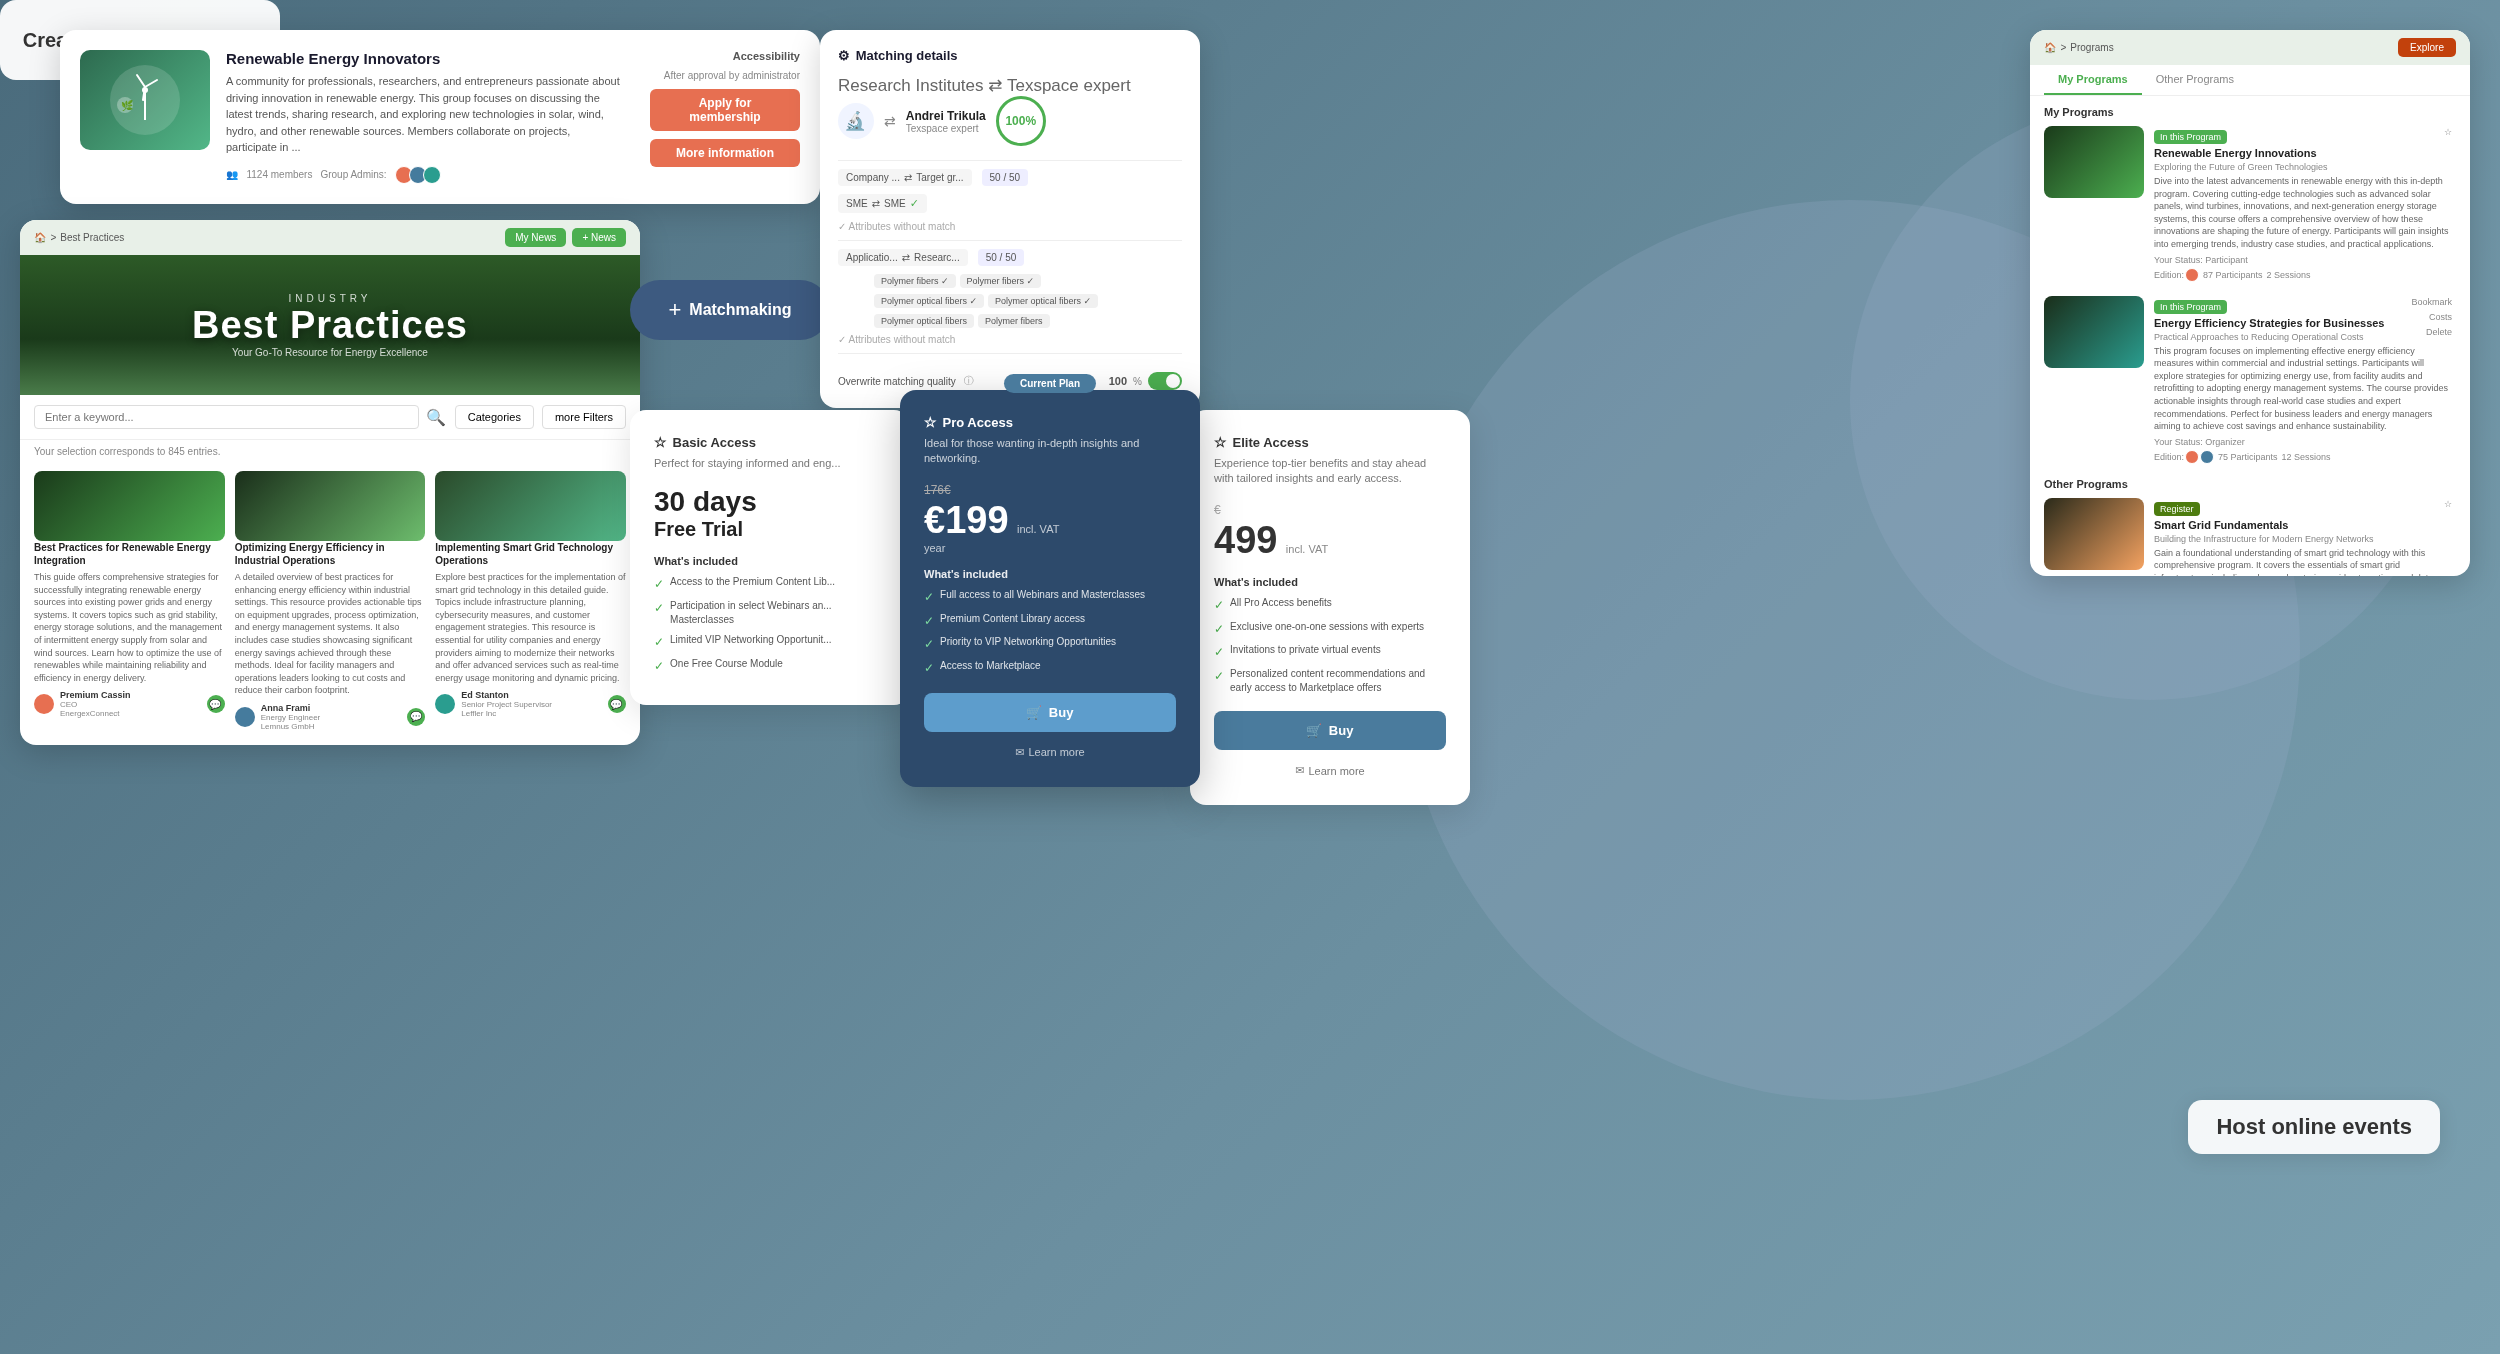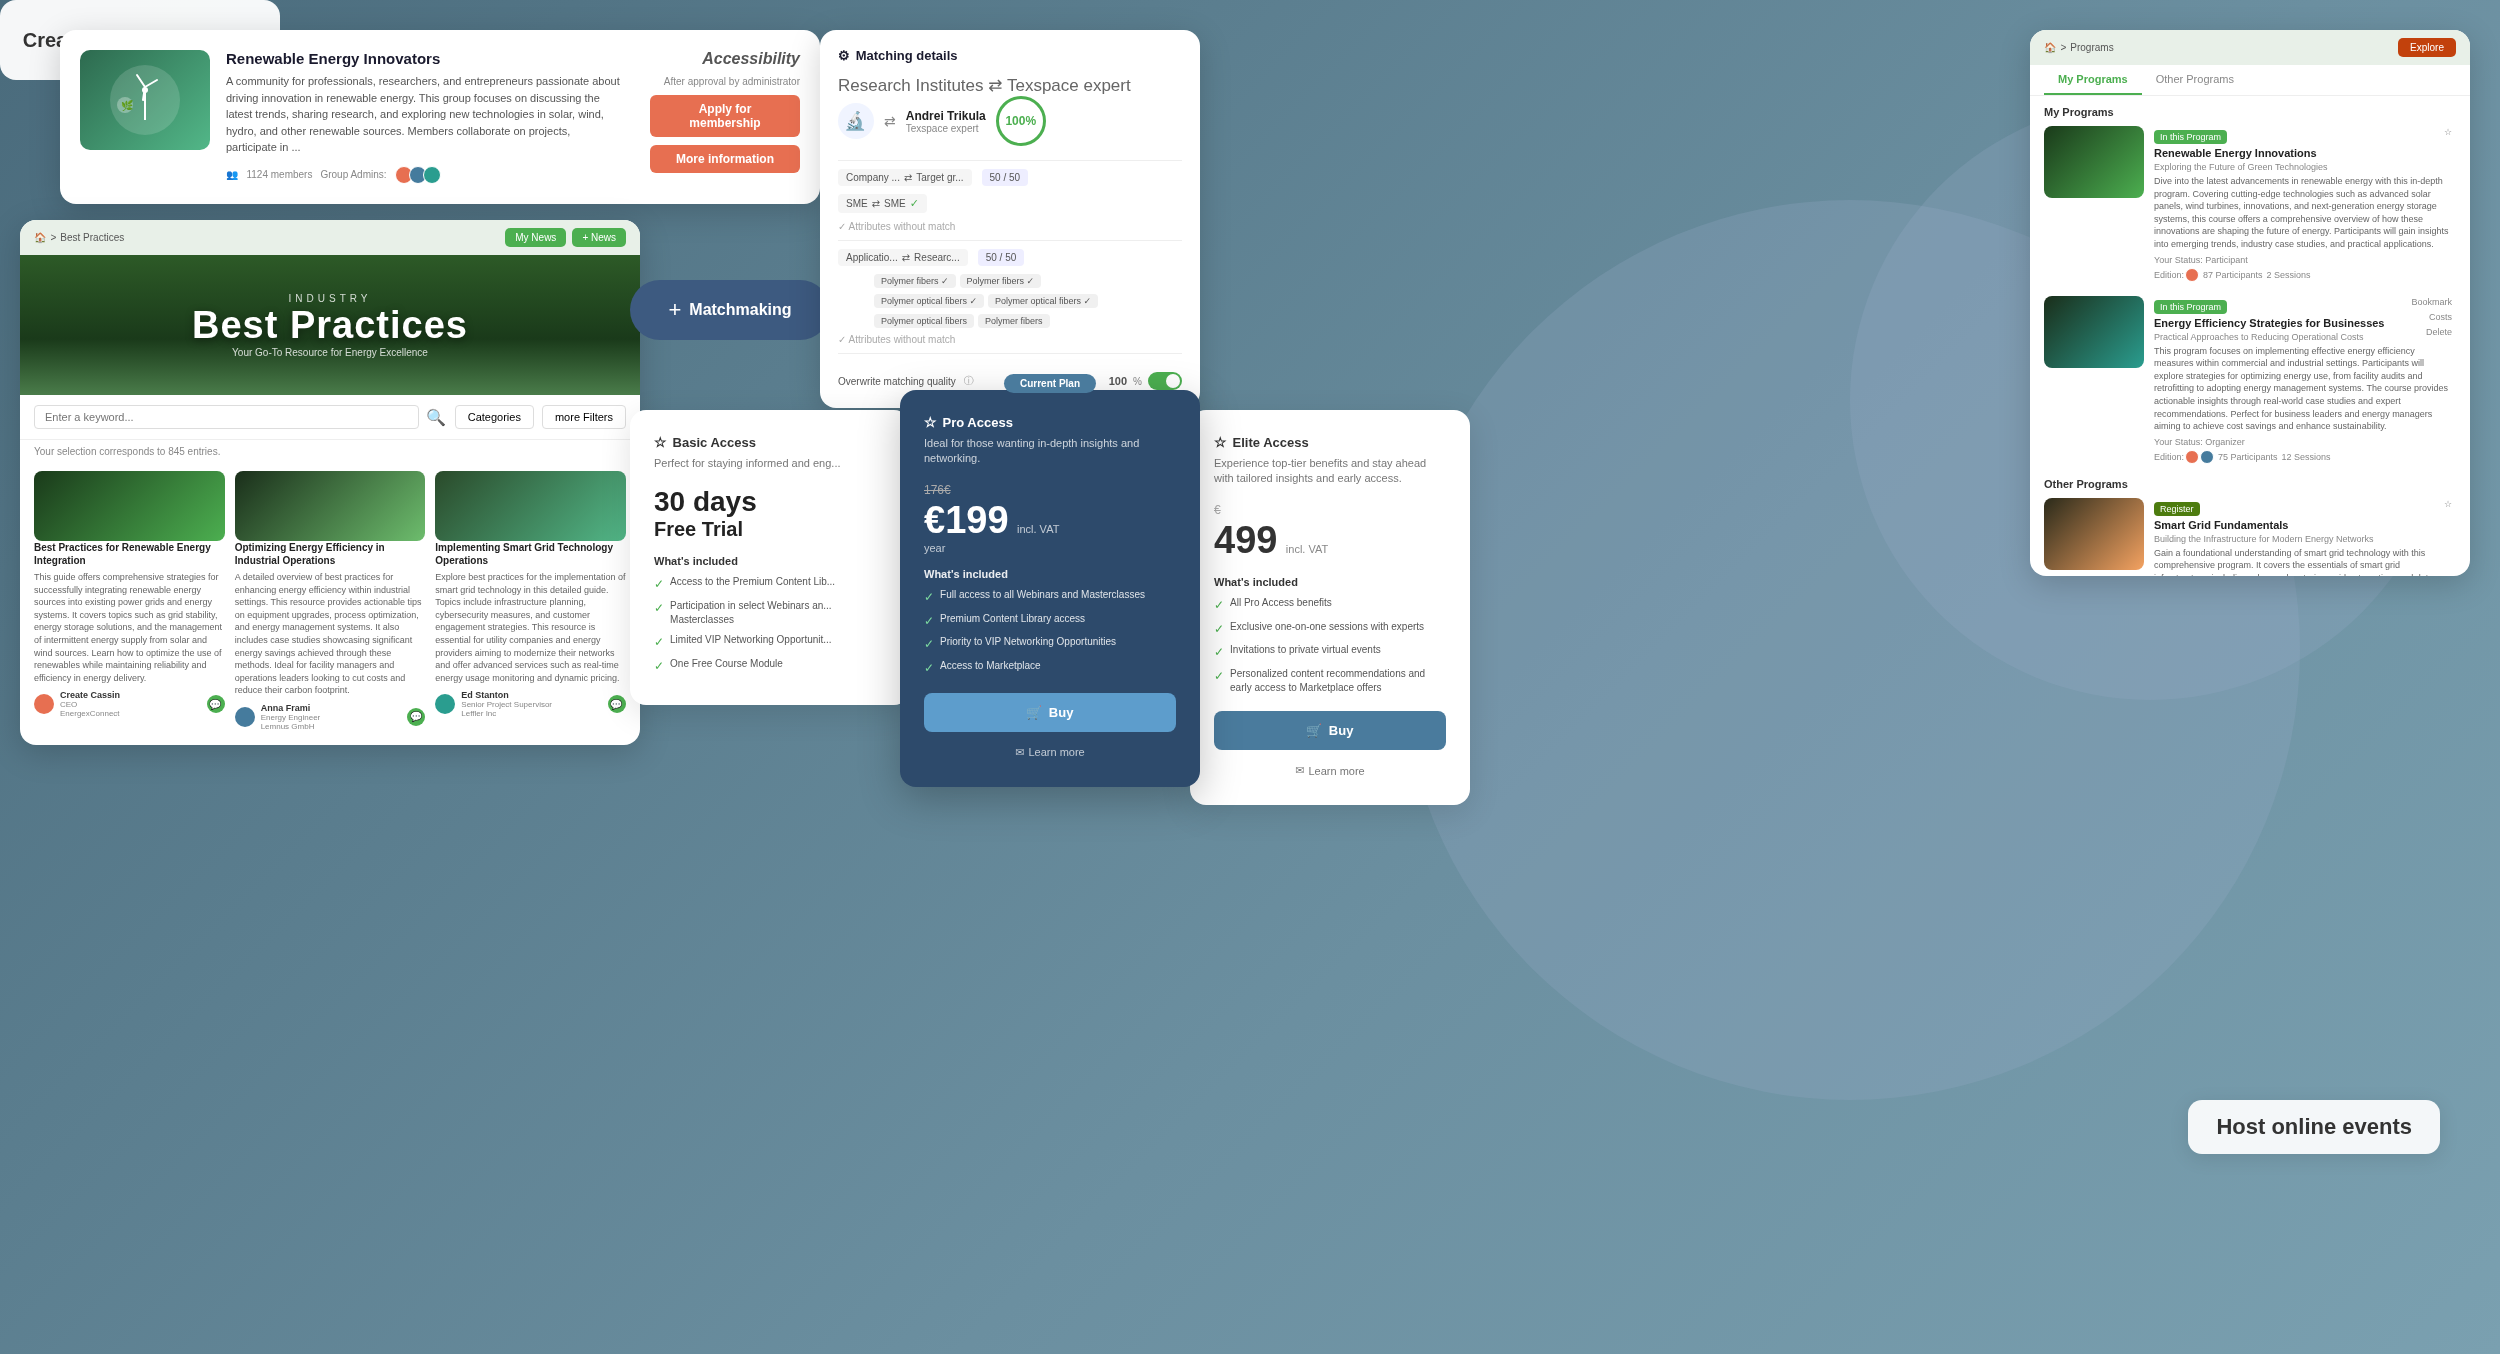--- a/index.html
+++ b/index.html
@@ -81,21 +81,21 @@
     .av2 { background: #457b9d; }
     .av3 { background: #2a9d8f; }
     .community-right {
       display: flex;
       flex-direction: column;
       align-items: flex-end;
       gap: 8px;
       min-width: 160px;
     }
     .accessibility-label {
-      font-size: 16px; color: #555; text-align: right; font-weight: 600; font-style: italic;
+      font-size: 11px; color: #555; text-align: right; font-weight: 600;
     }
     .accessibility-sub {
       font-size: 10px; color: #888; text-align: right;
     }
     .btn-apply {
       background: #e76f51; color: #fff; border: none;
       border-radius: 6px; padding: 7px 20px;
       font-size: 12px; font-weight: 600; cursor: pointer;
       width: 150px; text-align: center;
     }
@@ -569,21 +569,21 @@
   <div class="bp-results-info">Your selection corresponds to 845 entries.</div>
   <div class="bp-cards-grid">
 
     <div class="bp-item-card">
       <div class="bp-img-1"></div>
       <div class="bp-item-title">Best Practices for Renewable Energy Integration</div>
       <div class="bp-item-desc">This guide offers comprehensive strategies for successfully integrating renewable energy sources into existing power grids and energy systems. It covers topics such as grid stability, energy storage solutions, and the management of intermittent energy supply from solar and wind sources. Learn how to optimize the use of renewables while maintaining reliability and efficiency in energy delivery.</div>
       <div class="bp-item-author">
         <div class="author-avatar av-orange"></div>
         <div class="author-info">
-          <div class="author-name">Create Cassin</div>
+          <div class="author-name">Premium Cassin</div>
           <div class="author-title">CEO</div>
           <div class="author-company">EnergexConnect</div>
         </div>
         <div class="chat-icon">💬</div>
       </div>
     </div>
 
     <div class="bp-item-card">
       <div class="bp-img-2"></div>
       <div class="bp-item-title">Optimizing Energy Efficiency in Industrial Operations</div>

